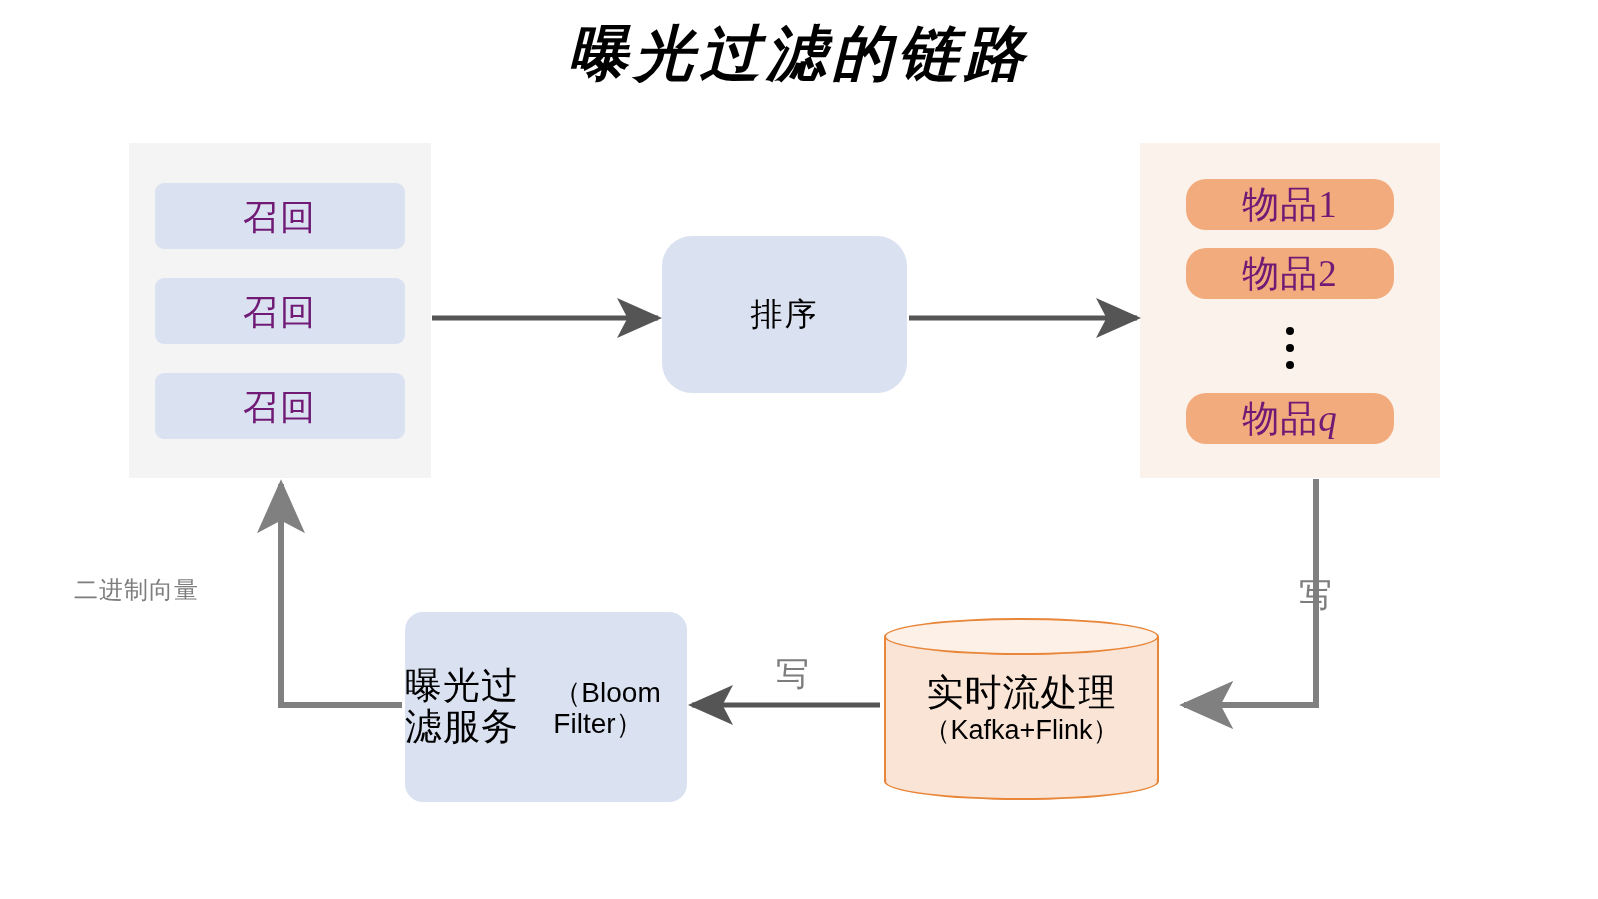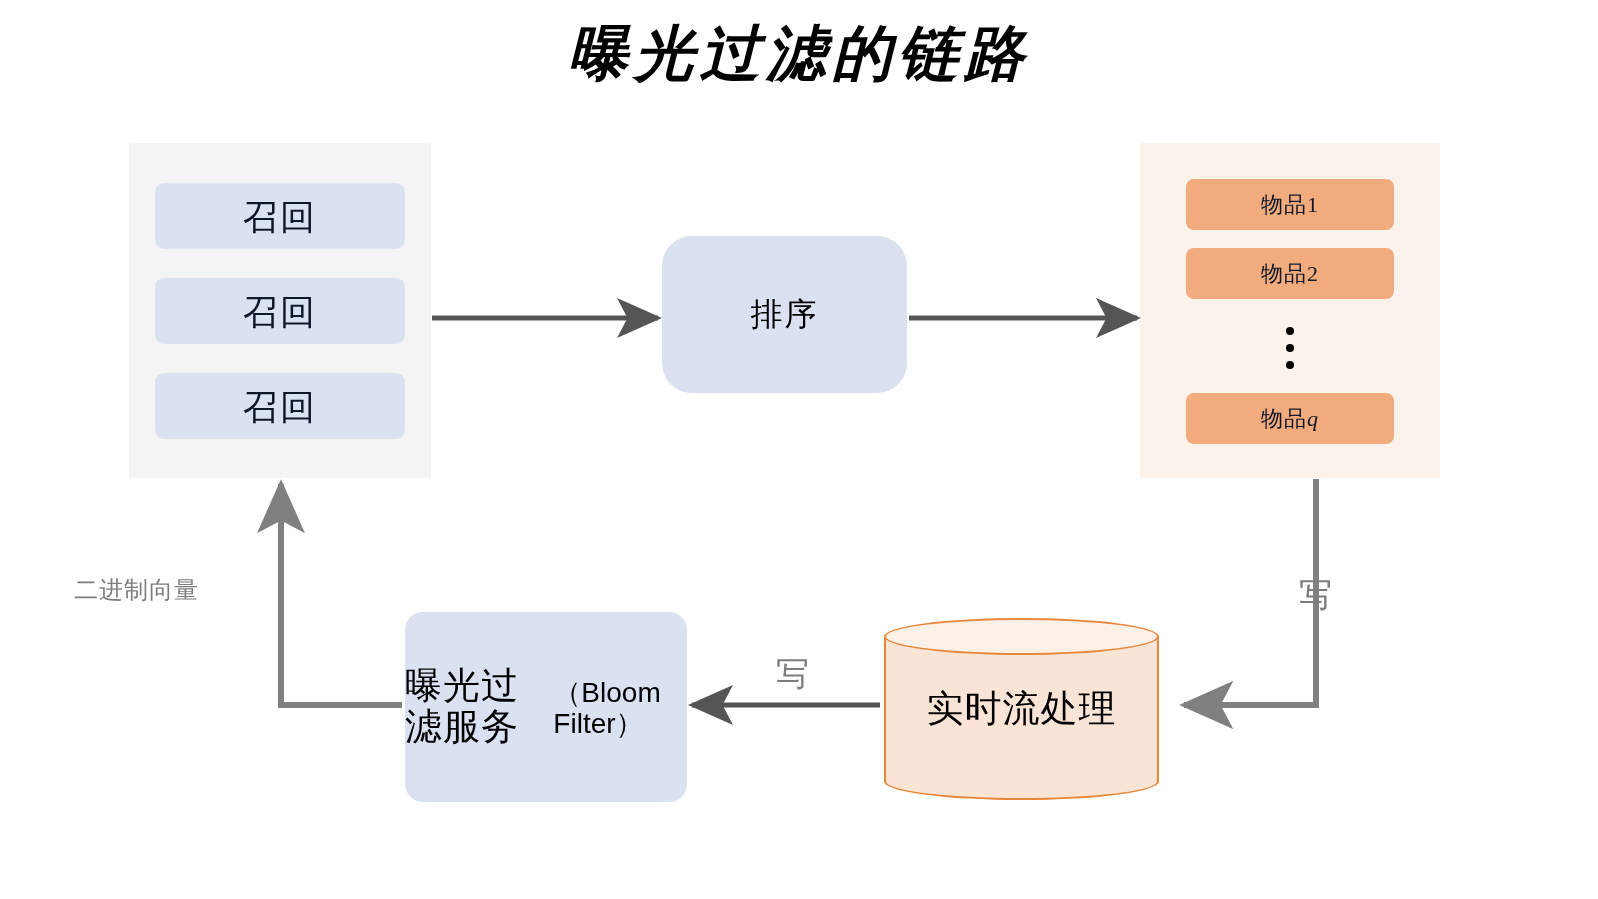--- a/index.html
+++ b/index.html
@@ -52,44 +52,44 @@
     background: #fcf2ec;
   }
 
   
   .chip {
     position: absolute;
     box-sizing: border-box;
     display: flex;
     align-items: center;
     justify-content: center;
-    color: #0f172a;
+    color: #701a75;
     line-height: 1;
   }
   .chip-recall {
     left: 155px;
     width: 250px;
     height: 66px;
     background: #dae1f1;
     border-radius: 9px;
     font-size: 35px;
     letter-spacing: 2px;
   }
   .chip-recall.r0 { top: 183px; }
   .chip-recall.r1 { top: 278px; }
   .chip-recall.r2 { top: 373px; }
 
   .chip-item {
     left: 1186px;
     width: 208px;
     height: 51px;
     background: #f2ab7c;
-    border-radius: 8px;
+    border-radius: 20px;
     font-family: "Liberation Serif", "DejaVu Serif", serif;
-    font-size: 22px;
+    font-size: 37px;
     letter-spacing: 1px;
   }
   .chip-item.i0 { top: 179px; }
   .chip-item.i1 { top: 248px; }
   .chip-item.i2 { top: 393px; }
   .chip-item .ital {
     font-style: italic;
     font-family: "Liberation Serif", "DejaVu Serif", serif;
   }
 
@@ -294,20 +294,21 @@
     <div class="line1">曝光过滤服务</div>
     <div class="line2">（Bloom Filter）</div>
   </div>
 
   <div class="cylinder">
     <div class="cyl-body"></div>
     <div class="cyl-bottom"></div>
     <div class="cyl-top"></div>
     <div class="cyl-label">
       <div class="line1">实时流处理</div>
+      <div class="line2">（Kafka+Flink）</div>
     </div>
   </div>
 
   <svg class="connectors" viewBox="0 0 1598 899">
     <defs>
       <marker id="head-dark" markerWidth="9" markerHeight="8" refX="8.2" refY="4" orient="auto" markerUnits="strokeWidth">
         <path d="M0,0 L9,4 L0,8 L2.1,4 Z" fill="#555555"></path>
       </marker>
       <marker id="head-light" markerWidth="9" markerHeight="8" refX="8.2" refY="4" orient="auto" markerUnits="strokeWidth">
         <path d="M0,0 L9,4 L0,8 L2.1,4 Z" fill="#808080"></path>

